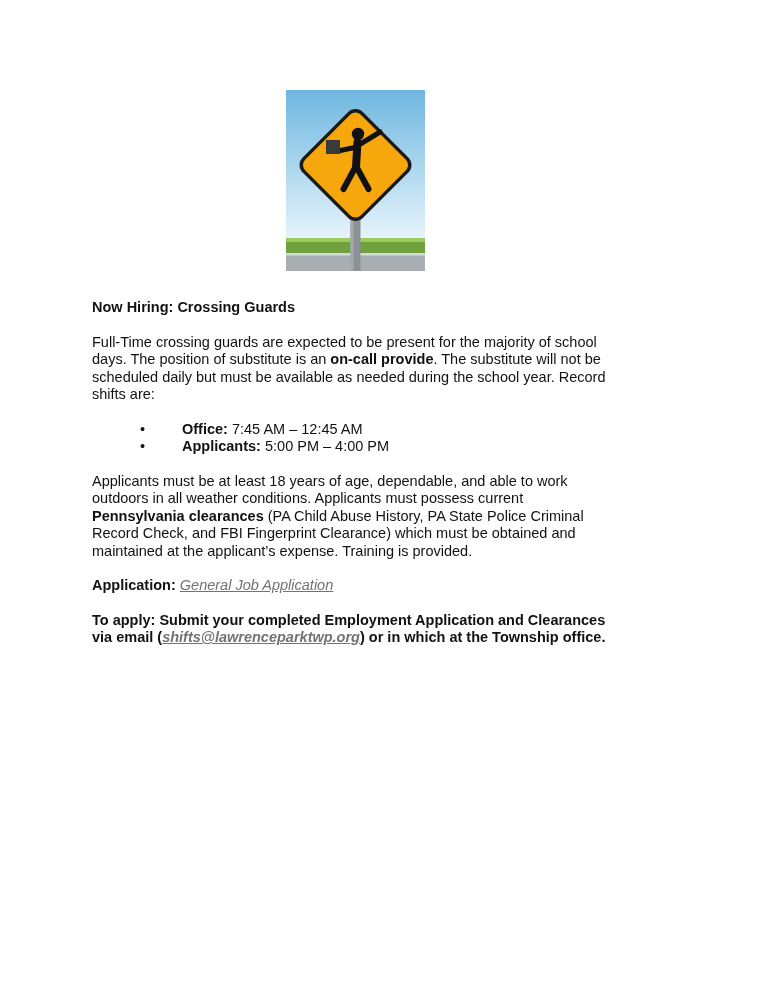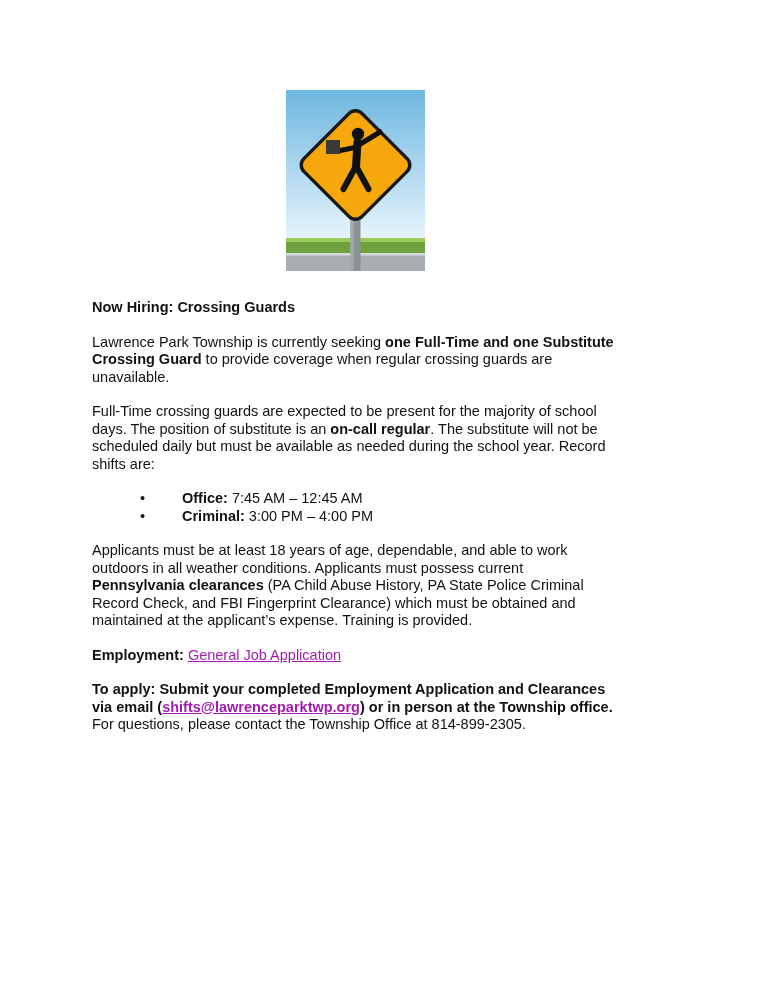--- a/index.html
+++ b/index.html
@@ -21,23 +21,24 @@
     margin:0 auto 28px auto;
     display:block;
   }
   .content {
     font-size:14.5px;
     line-height:17.5px;
   }
   .block { margin-bottom:17px; }
   b, .bold { font-weight:700; }
   a.link {
-    color:#a21caf;
+    color:#737373;
     text-decoration:underline;
     cursor:pointer;
+    font-style:italic;
   }
   .bullet-list { margin-bottom:17px; }
   .bullet-row {
     padding-left:48px;
     display:flex;
     line-height:17.5px;
   }
   .bullet {
     display:inline-block;
     width:42px;
@@ -80,39 +81,37 @@
       <line x1="70" y1="76" x2="57.5" y2="99" stroke-width="6"></line>
       <line x1="70" y1="76" x2="82.5" y2="99" stroke-width="6"></line>
       <rect x="40" y="50" width="14" height="14" fill="#3A3A3A" stroke="none"></rect>
     </g>
   </svg>
 
   <div class="content">
 
     <div class="block bold">Now Hiring: Crossing Guards</div>
 
-    <div class="block"><span>Lawrence Park Township is currently seeking </span><b>one Full-Time and one Substitute Crossing Guard</b><span> to provide coverage when regular crossing guards are unavailable.</span></div>
 
 
-    <div class="block"><span>Full-Time crossing guards are expected to be present for the majority of school days.  The position of substitute is an </span><b>on-call regular</b><span>. The substitute will not be scheduled daily but must be available as needed during the school year. Record shifts are:</span></div>
+    <div class="block"><span>Full-Time crossing guards are expected to be present for the majority of school days.  The position of substitute is an </span><b>on-call provide</b><span>. The substitute will not be scheduled daily but must be available as needed during the school year. Record shifts are:</span></div>
 
     <div class="bullet-list">
       <div class="bullet-row">
         <span class="bullet">•</span>
         <span><b>Office:</b><span> 7:45 AM – 12:45 AM</span></span>
       </div>
       <div class="bullet-row">
         <span class="bullet">•</span>
-        <span><b>Criminal:</b><span> 3:00 PM – 4:00 PM</span></span>
+        <span><b>Applicants:</b><span> 5:00 PM – 4:00 PM</span></span>
       </div>
     </div>
 
     <div class="block"><span>Applicants must be at least 18 years of age, dependable, and able to work outdoors in all weather conditions. Applicants must possess current </span><b>Pennsylvania clearances</b><span> (PA Child Abuse History, PA State Police Criminal Record Check, and FBI Fingerprint Clearance) which must be obtained and maintained at the applicant’s expense. Training is provided.</span></div>
 
-    <div class="block"><b>Employment:</b><span> </span><a class="link" href="#">General Job Application</a></div>
+    <div class="block"><b>Application:</b><span> </span><a class="link" href="#">General Job Application</a></div>
 
     <div class="block">
-      <div><b><span>To apply: Submit your completed Employment Application and Clearances via email (</span><a class="link" href="#">shifts@lawrenceparktwp.org</a><span>) or in person at the Township office.</span></b></div>
-      <div>For questions, please contact the Township Office at 814-899-2305.</div>
+      <div><b><span>To apply: Submit your completed Employment Application and Clearances via email (</span><a class="link" href="#">shifts@lawrenceparktwp.org</a><span>) or in which at the Township office.</span></b></div>
     </div>
 
   </div>
 </div>
 
 </body></html>

